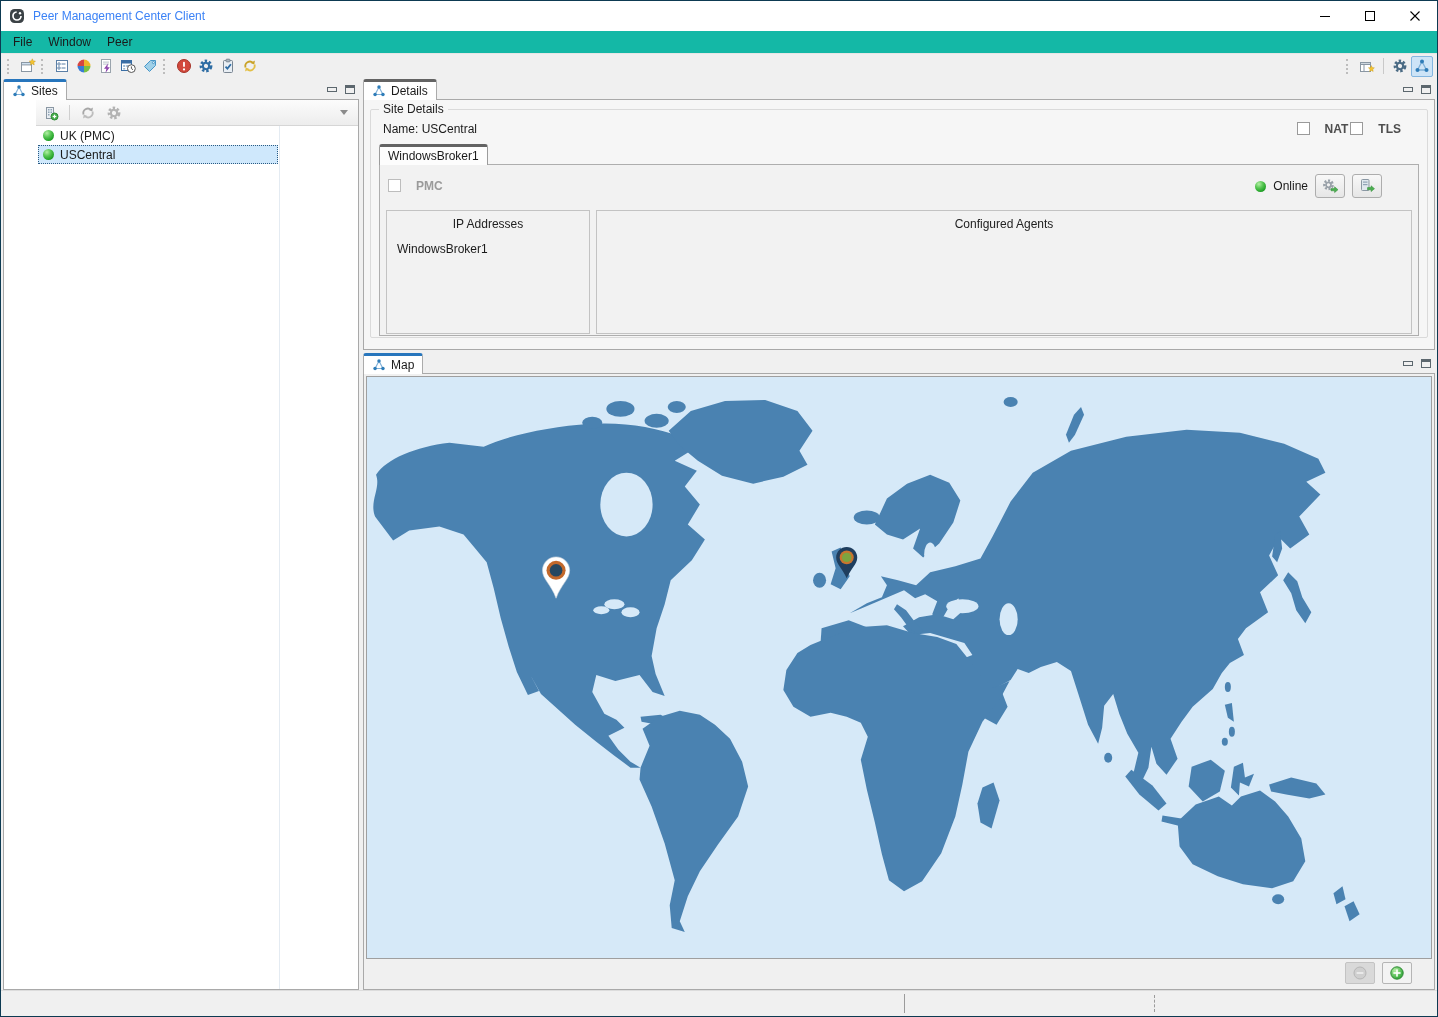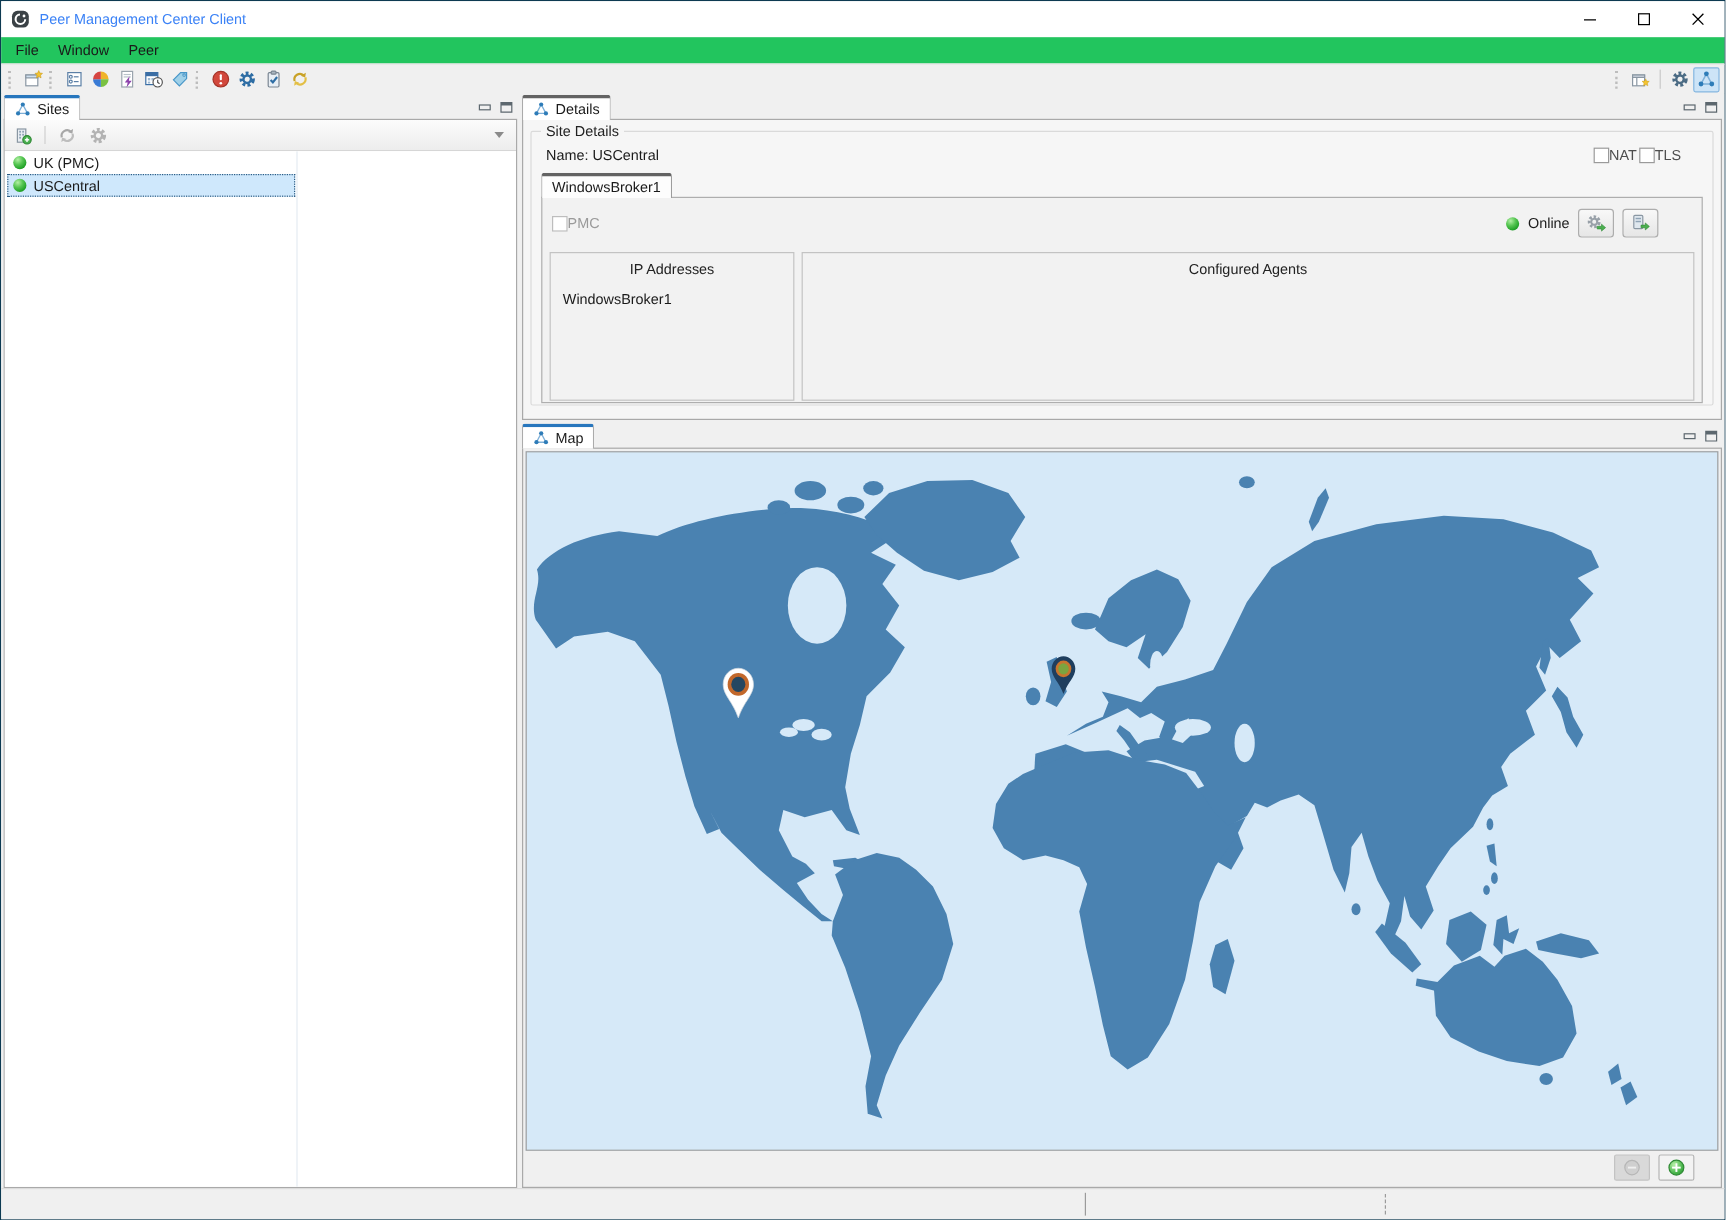--- a/index.html
+++ b/index.html
@@ -15,21 +15,21 @@
     border:1px solid #0d3a52;
     display:flex; flex-direction:column;
     background:#f0f0f0;
   }
   
   .titlebar { height:30px; background:#fff; display:flex; align-items:center; flex:0 0 auto; }
   .titlebar .app-ico { margin:0 8px 0 8px; width:16px; height:16px; }
   .titlebar .title { flex:1; font-size:12px; color:#3b82f6; }
   .win-btn { width:45px; height:30px; display:flex; align-items:center; justify-content:center; }
   
-  .menubar { height:22px; background:#22c55e; display:flex; align-items:center; padding-left:4px; flex:0 0 auto; }
+  .menubar { height:22px; background:#14b8a6; display:flex; align-items:center; padding-left:4px; flex:0 0 auto; }
   .menu-item { padding:2px 8px; }
   
   .toolbar { height:25px; background:#f0f0f0; border-top:1px solid #e6e6e6; display:flex; align-items:center; padding:0 4px; flex:0 0 auto; }
   .tb-grip { width:6px; height:15px; border-left:2px dotted #bdbdbd; margin:0 4px 0 2px; }
   .tb-btn { width:22px; height:21px; display:flex; align-items:center; justify-content:center; border-radius:2px; }
   .tb-btn.active { background:#cde4f7; border:1px solid #84b6e0; }
   .tb-sep { width:1px; height:16px; background:#c9c9c9; margin:0 5px; }
   .tb-fill { flex:1; }
   
   .main { flex:1; min-height:0; display:flex; gap:4px; padding:0 2px; background:#f0f0f0; }
@@ -41,43 +41,43 @@
     border:1px solid #ababab; border-bottom:none;
     border-radius:3px 3px 0 0; position:relative; z-index:2;
     white-space:nowrap;
   }
   .tab.accent-blue { border-top:3px solid #2776bd; }
   .tab.accent-gray { border-top:3px solid #636363; }
   .hdr-fill { flex:1; }
   .part-btn { width:18px; height:18px; display:flex; align-items:center; justify-content:center; margin-bottom:2px; }
   .ico-min { width:10px; height:5px; border:1px solid #5c676e; }
   .ico-max { width:10px; height:9px; border:1px solid #5c676e; border-top-width:3px; }
-  .part-body { flex:1; min-height:0; border:1px solid #a9a9a9; background:#fff; margin-top:-1px; position:relative; z-index:1; }
-  
-  .sites-part { width:428px; flex:0 0 auto;text-align:right; }
+  .part-body { flex:1; min-height:0; border:1px solid #a9a9a9; background:#fff; margin-top:-1px; position:relative; z-index:1;padding-left:32px; }
+  
+  .sites-part { width:356px; flex:0 0 auto;text-align:right; }
   .view-toolbar { height:26px; background:linear-gradient(#fcfcfc,#ededed); border-bottom:1px solid #d6d6d6; display:flex; align-items:center; padding:0 4px; gap:4px; }
   .vt-btn { width:22px; height:20px; display:flex; align-items:center; justify-content:center; }
   .vt-sep { width:1px; height:15px; background:#cfcfcf; margin:0 3px; }
   .vt-fill { flex:1; }
   .caret-down { width:0; height:0; border-left:4px solid transparent; border-right:4px solid transparent; border-top:5px solid #8b8b8b; margin-right:6px; }
   .tree { flex:1; background:#fff; position:relative; overflow:hidden; }
   .tree::after { content:""; position:absolute; left:243px; top:0; bottom:0; width:1px; background:#e4ebf2; }
   .tree-item { height:19px; width:240px; display:flex; align-items:center; gap:6px; padding-left:5px; margin:0 0 0 2px; }
   .tree-item.selected { background:#cfe8fc; outline:1px dotted #2b5b83; outline-offset:-1px; }
   .sphere { width:11px; height:11px; border-radius:50%; flex:0 0 auto;
     background:radial-gradient(circle at 35% 28%, #b2efa4 0%, #57c653 38%, #22a228 72%, #127c17 100%); }
   
   .right-col { flex:1; min-width:0; display:flex; flex-direction:column; gap:2px; }
   .details-part { height:272px; flex:0 0 auto; }
   .details-body { background:#f6f6f6; padding:2px 4px; }
   fieldset.groupbox { border:1px solid #dadada; border-radius:2px; margin:0 2px; padding:0 8px 6px 8px; height:236px; }
   fieldset.groupbox legend { padding:0 4px; margin-left:0px; color:#222; }
   .name-row { display:flex; align-items:center; margin:6px 18px 0 4px; }
   .name-row .flex { flex:1; }
-  .cb { display:inline-flex; align-items:flex-end; gap:0; color:#4e4e4e; }
+  .cb { display:inline-flex; align-items:flex-start; gap:15px; color:#4e4e4e;font-weight:bold; }
   .cb + .cb { margin-left:2px; }
   .checkbox { width:13px; height:13px; background:#fff; border:1px solid #9a9a9a; }
   .cb.disabled { color:#9a9a9a; }
   .cb.disabled .checkbox { border-color:#bdbdbd; }
   .broker-tab-row { margin-top:8px; position:relative; z-index:2; height:21px; }
   .broker-tab { height:21px; background:#fdfdfd; border-color:#9c9c9c; }
   .broker-panel { border:1px solid #aeaeae; background:#f2f2f2; height:172px; margin-top:-1px; position:relative; z-index:1; }
   .broker-top { display:flex; align-items:center; gap:7px; padding:9px 36px 0 8px; }
   .broker-top .flex { flex:1; }
   .sm-btn { width:30px; height:24px; border:1px solid #adadad; border-radius:3px; background:linear-gradient(#f8f8f8,#e6e6e6); display:flex; align-items:center; justify-content:center; }

